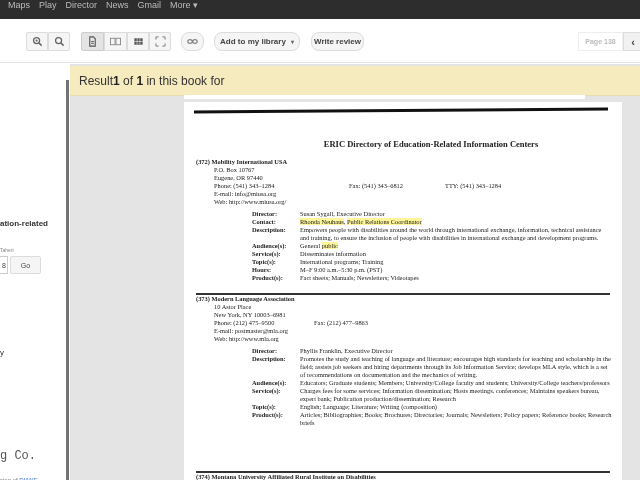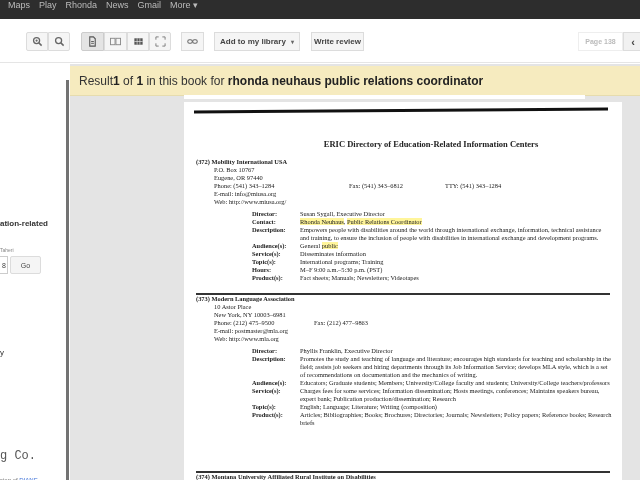--- a/index.html
+++ b/index.html
@@ -1,20 +1,20 @@
 <!DOCTYPE html>
 <html><head>
 <meta charset="utf-8">
 <style>
   * { box-sizing: border-box; margin: 0; padding: 0; }
   html, body { width: 640px; height: 480px; overflow: hidden; background: #fff; font-family: "Liberation Sans", sans-serif; }
   .topbar { position: absolute; left: 0; top: 0; width: 640px; height: 19px; background: #2d2d2d; display: flex; align-items: flex-start; padding-left: 8px; }
   .topbar .nav { color: #bbb; font-size: 9px; margin-right: 9px; white-space: nowrap; }
   .toolbar { position: absolute; left: 0; top: 19px; width: 640px; height: 44px; background: #fff; border-bottom: 1px solid #e5e5e5; }
-  .btn { position: absolute; top: 13px; height: 19px; background: #f5f5f5; border: 1px solid #dcdcdc; border-radius: 0; display: flex; align-items: center; justify-content: center; font-size: 8px; font-weight: bold; color: #444; }
+  .btn { position: absolute; top: 13px; height: 19px; background: #f5f5f5; border: 1px solid #dcdcdc; border-radius: 8px; display: flex; align-items: center; justify-content: center; font-size: 8px; font-weight: bold; color: #444; }
   .btn.pressed { background: #e4e4e4; border-color: #ccc; }
   .icon { width: 11px; height: 11px; display: block; }
   .page-ind { position: absolute; left: 578px; top: 13px; width: 45px; height: 19px; border: 1px solid #eee; color: #bbb; font-size: 7px; font-weight: bold; display: flex; align-items: center; justify-content: center; }
   .prev-btn { position: absolute; left: 623px; top: 13px; width: 20px; height: 19px; background: #f1f1f1; border: 1px solid #ddd; color: #444; font-size: 11px; display: flex; align-items: center; justify-content: center; font-weight: bold; }
   .sidebar { position: absolute; left: 0; top: 80px; width: 69px; height: 416px; background: #fff; border-right: 3px solid #737373; }
   .sidebar .related { position: absolute; left: 0; top: 139px; font-size: 8px; font-weight: bold; color: #333; white-space: nowrap; }
   .sidebar .tiny { position: absolute; left: 0; top: 167px; font-size: 5px; color: #888; }
   .sidebar .small-input { position: absolute; left: -8px; top: 176px; width: 16px; height: 18px; border: 1px solid #ccc; font-size: 7px; color: #444; display: flex; align-items: center; justify-content: flex-end; padding-right: 1px; }
   .sidebar .go { position: absolute; left: 10px; top: 176px; width: 31px; height: 18px; background: #f5f5f5; border: 1px solid #dcdcdc; border-radius: 2px; font-size: 7px; color: #444; display: flex; align-items: center; justify-content: center; }
   .sidebar .y-frag { position: absolute; left: 0; top: 268px; font-size: 8px; color: #333; }
@@ -39,21 +39,21 @@
   .fval { width: 312px; }
   .hl { background: #fff59a; }
   .sep { position: absolute; left: 12px; width: 414px; height: 1.5px; background: #333; }
 </style>
 </head>
 <body>
 
 <div class="topbar">
   <span class="nav">Maps</span>
   <span class="nav">Play</span>
-  <span class="nav">Rhonda</span>
+  <span class="nav">Director</span>
   <span class="nav">News</span>
   <span class="nav">Gmail</span>
   <span class="nav">More ▾</span>
 </div>
 
 <div class="toolbar">
   <div class="btn" style="left:26px;width:22px;border-radius:2px 0 0 2px;">
     <svg class="icon" viewBox="0 0 12 12">
         <circle cx="5" cy="5" r="3.3" fill="none" stroke="#666" stroke-width="1.4"></circle>
         <line x1="7.5" y1="7.5" x2="10.5" y2="10.5" stroke="#666" stroke-width="1.6"></line>
@@ -126,21 +126,20 @@
   </div>
 </div>
 
 <div class="viewer">
   <div class="result-bar">
     <span>Result </span>
     <b>1</b>
     <span style="white-space:pre"> of </span>
     <b>1</b>
     <span style="white-space:pre"> in this book for </span>
-    <b>rhonda neuhaus public relations coordinator</b>
   </div>
 
   <div class="page-prev"></div>
 
   <div class="page">
     <div class="topline"></div>
     <div class="pg-title">ERIC Directory of Education-Related Information Centers</div>
 
     <div class="entry" style="top:56px;">
       <div class="head">(372) Mobility International USA</div>

